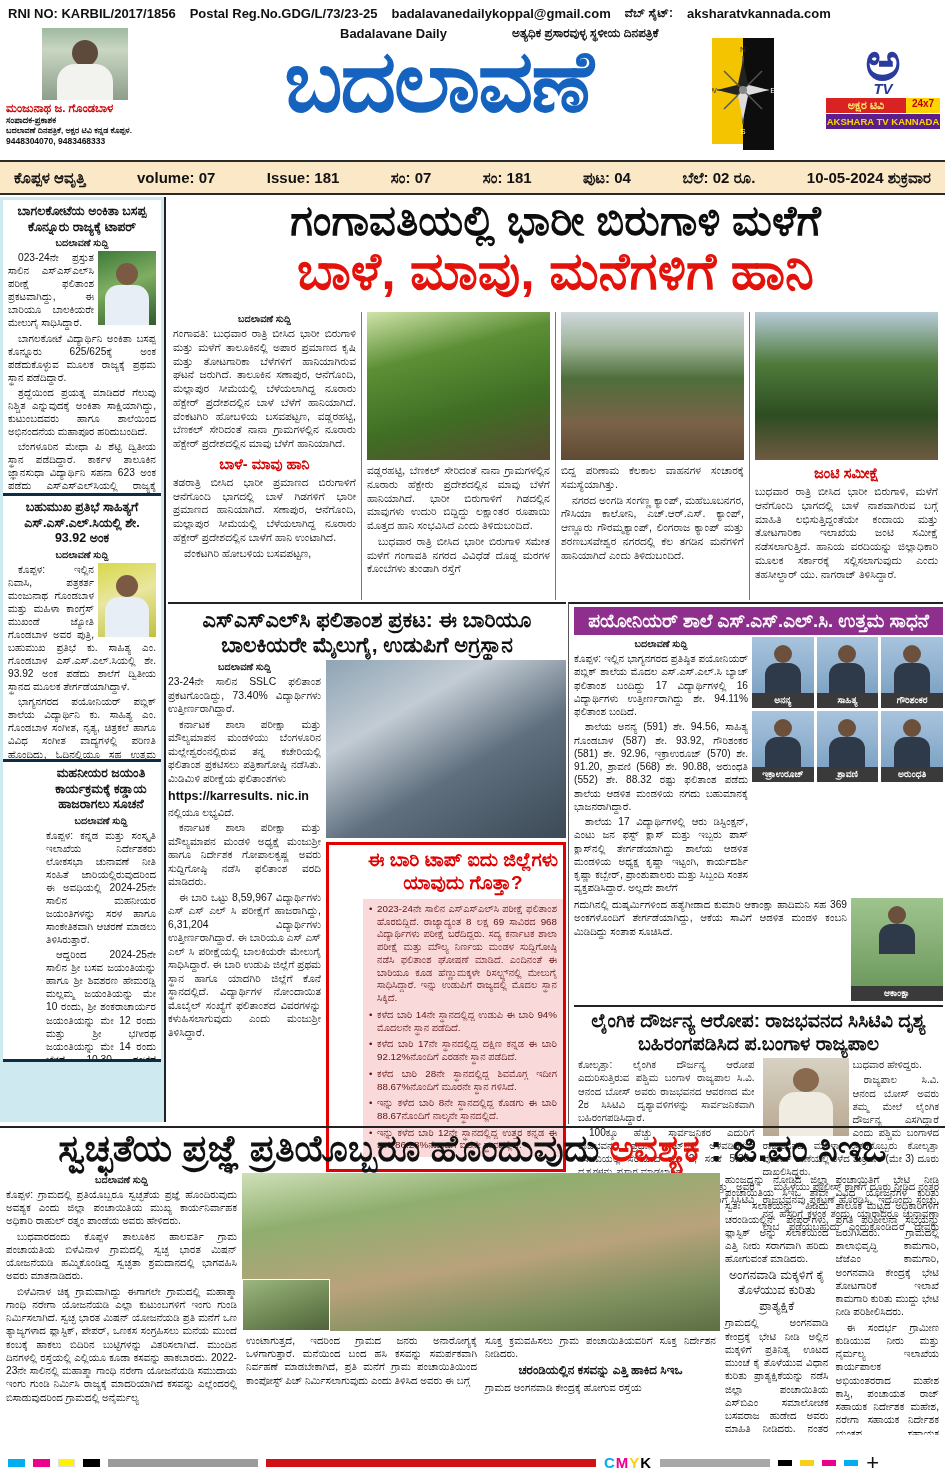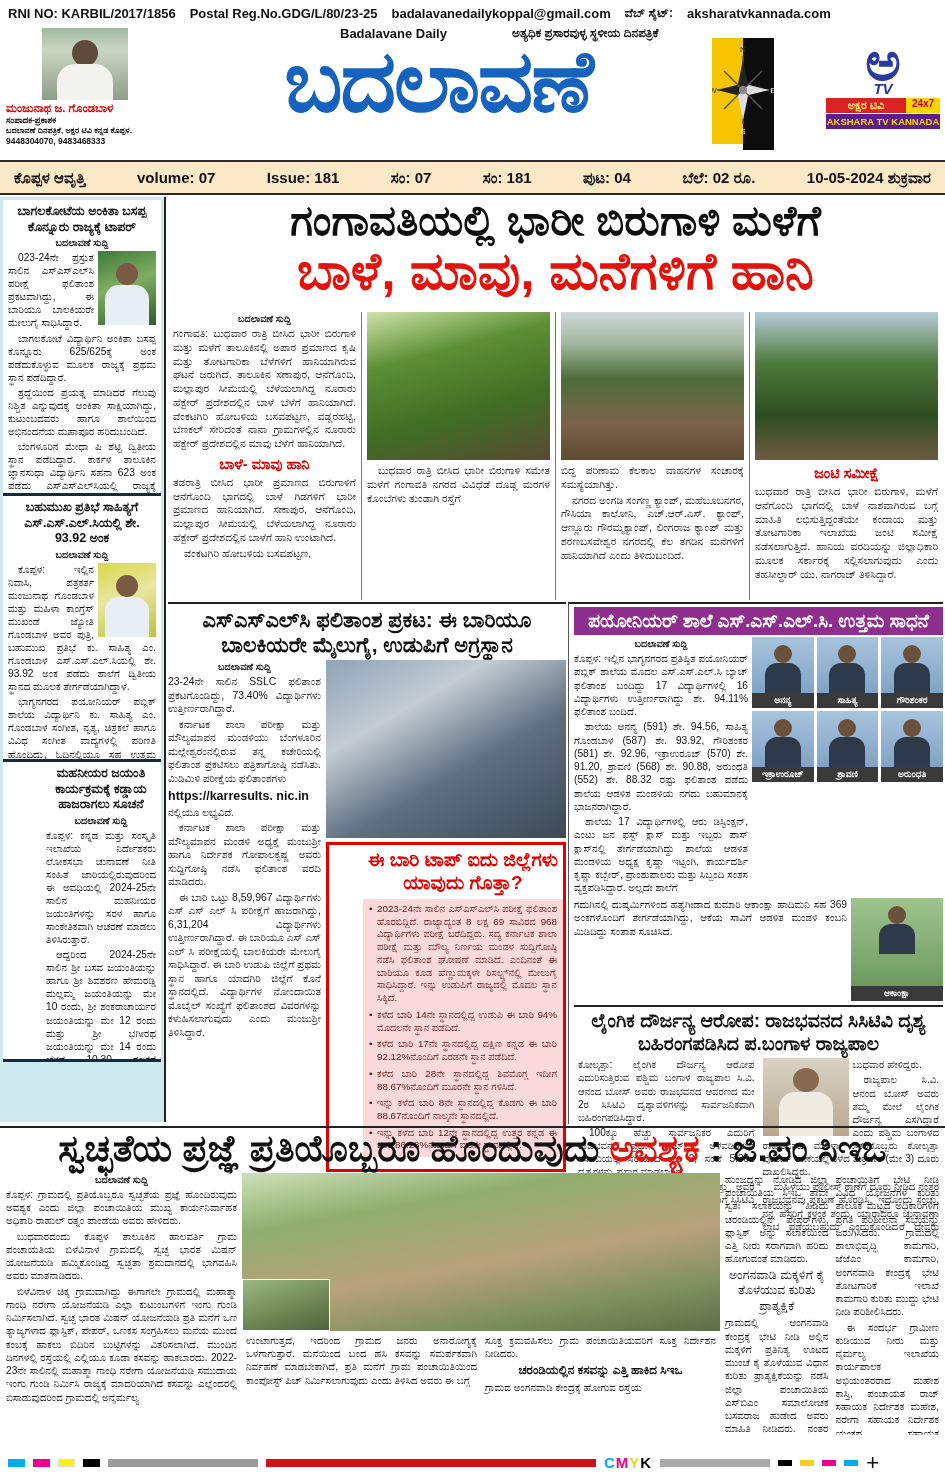--- a/index.html
+++ b/index.html
@@ -141,21 +141,21 @@
   .dash { width:14px; height:6px; }
   .cross { font-size:22px; font-weight:normal; line-height:1; }
 </style>
 </head>
 <body>
 
 <div class="page">
 
   <div class="topbar">
     <span>RNI NO: KARBIL/2017/1856</span>
-    <span>Postal Reg.No.GDG/L/80/23-25</span>
+    <span>Postal Reg.No.GDG/L/73/23-25</span>
     <span>badalavanedailykoppal@gmail.com</span>
     <span class="web">ವೆಬ್ ಸೈಟ್:</span>
     <span>aksharatvkannada.com</span>
   </div>
 
   <div class="masthead">
     <div class="editor-block">
       <div class="editor-photo"></div>
       <div class="editor-name">ಮಂಜುನಾಥ ಜ. ಗೊಂಡಬಾಳ</div>
       <div class="editor-role">ಸಂಪಾದಕ-ಪ್ರಕಾಶಕ</div>
@@ -254,20 +254,21 @@
       </div>
       <div class="red-sub">ಬಾಳೆ- ಮಾವು ಹಾನಿ</div>
       <div class="news-body">
         <p class="nofirst">ತಡರಾತ್ರಿ ಬೀಸಿದ ಭಾರೀ ಪ್ರಮಾಣದ ಬಿರುಗಾಳಿಗೆ ಆನೆಗೊಂದಿ ಭಾಗದಲ್ಲಿ ಬಾಳೆ ಗಿಡಗಳಿಗೆ ಭಾರೀ ಪ್ರಮಾಣದ ಹಾನಿಯಾಗಿದೆ. ಸಣಾಪುರ, ಆನೆಗೊಂದಿ, ಮಲ್ಲಾಪುರ ಸೀಮೆಯಲ್ಲಿ ಬೆಳೆಯಲಾಗಿದ್ದ ನೂರಾರು ಹೆಕ್ಟೇರ್ ಪ್ರದೇಶದಲ್ಲಿನ ಬಾಳೆಗೆ ಹಾನಿ ಉಂಟಾಗಿದೆ.</p>
         <p>ವೆಂಕಟಗಿರಿ ಹೋಬಳಿಯ ಬಸವಪಟ್ಟಣ,</p>
       </div>
     </div>
     <div class="storm-col">
       <div class="ph ph-banana"></div>
       <div class="news-body">
+        <p class="nofirst">ವಡ್ಡರಹಟ್ಟಿ, ಬೆಣಕಲ್ ಸೇರಿದಂತೆ ನಾನಾ ಗ್ರಾಮಗಳಲ್ಲಿನ ನೂರಾರು ಹೆಕ್ಟೇರು ಪ್ರದೇಶದಲ್ಲಿನ ಮಾವು ಬೆಳೆಗೆ ಹಾನಿಯಾಗಿದೆ. ಭಾರೀ ಬಿರುಗಾಳಿಗೆ ಗಿಡದಲ್ಲಿನ ಮಾವುಗಳು ಉದುರಿ ಬಿದ್ದಿದ್ದು ಲಕ್ಷಾಂತರ ರೂಪಾಯಿ ಮೊತ್ತದ ಹಾನಿ ಸಂಭವಿಸಿದೆ ಎಂದು ತಿಳಿದುಬಂದಿದೆ.</p>
         <p>ಬುಧವಾರ ರಾತ್ರಿ ಬೀಸಿದ ಭಾರೀ ಬಿರುಗಾಳಿ ಸಮೇತ ಮಳೆಗೆ ಗಂಗಾವತಿ ನಗರದ ವಿವಿಧೆಡೆ ದೊಡ್ಡ ಮರಗಳ ಕೊಂಬೆಗಳು ತುಂಡಾಗಿ ರಸ್ತೆಗೆ</p>
       </div>
     </div>
     <div class="storm-col">
       <div class="ph ph-tree"></div>
       <div class="news-body">
         <p class="nofirst">ಬಿದ್ದ ಪರಿಣಾಮ ಕೆಲಕಾಲ ವಾಹನಗಳ ಸಂಚಾರಕ್ಕೆ ಸಮಸ್ಯೆಯಾಗಿತ್ತು.</p>
         <p>ನಗರದ ಅಂಗಡಿ ಸಂಗಣ್ಣ ಕ್ಯಾಂಪ್, ಮಹೆಬೂಬನಗರ, ಗೌಸಿಯಾ ಕಾಲೋನಿ, ಎಚ್.ಆರ್.ಎಸ್. ಕ್ಯಾಂಪ್, ಆಣ್ಣೂರು ಗೌರಮ್ಮಕ್ಯಾಂಪ್, ಲಿಂಗರಾಜ ಕ್ಯಾಂಪ್ ಮತ್ತು ಶರಣಬಸವೇಶ್ವರ ನಗರದಲ್ಲಿ ಕೆಲ ತಗಡಿನ ಮನೆಗಳಿಗೆ ಹಾನಿಯಾಗಿದೆ ಎಂದು ತಿಳಿದುಬಂದಿದೆ.</p>
       </div>
     </div>

